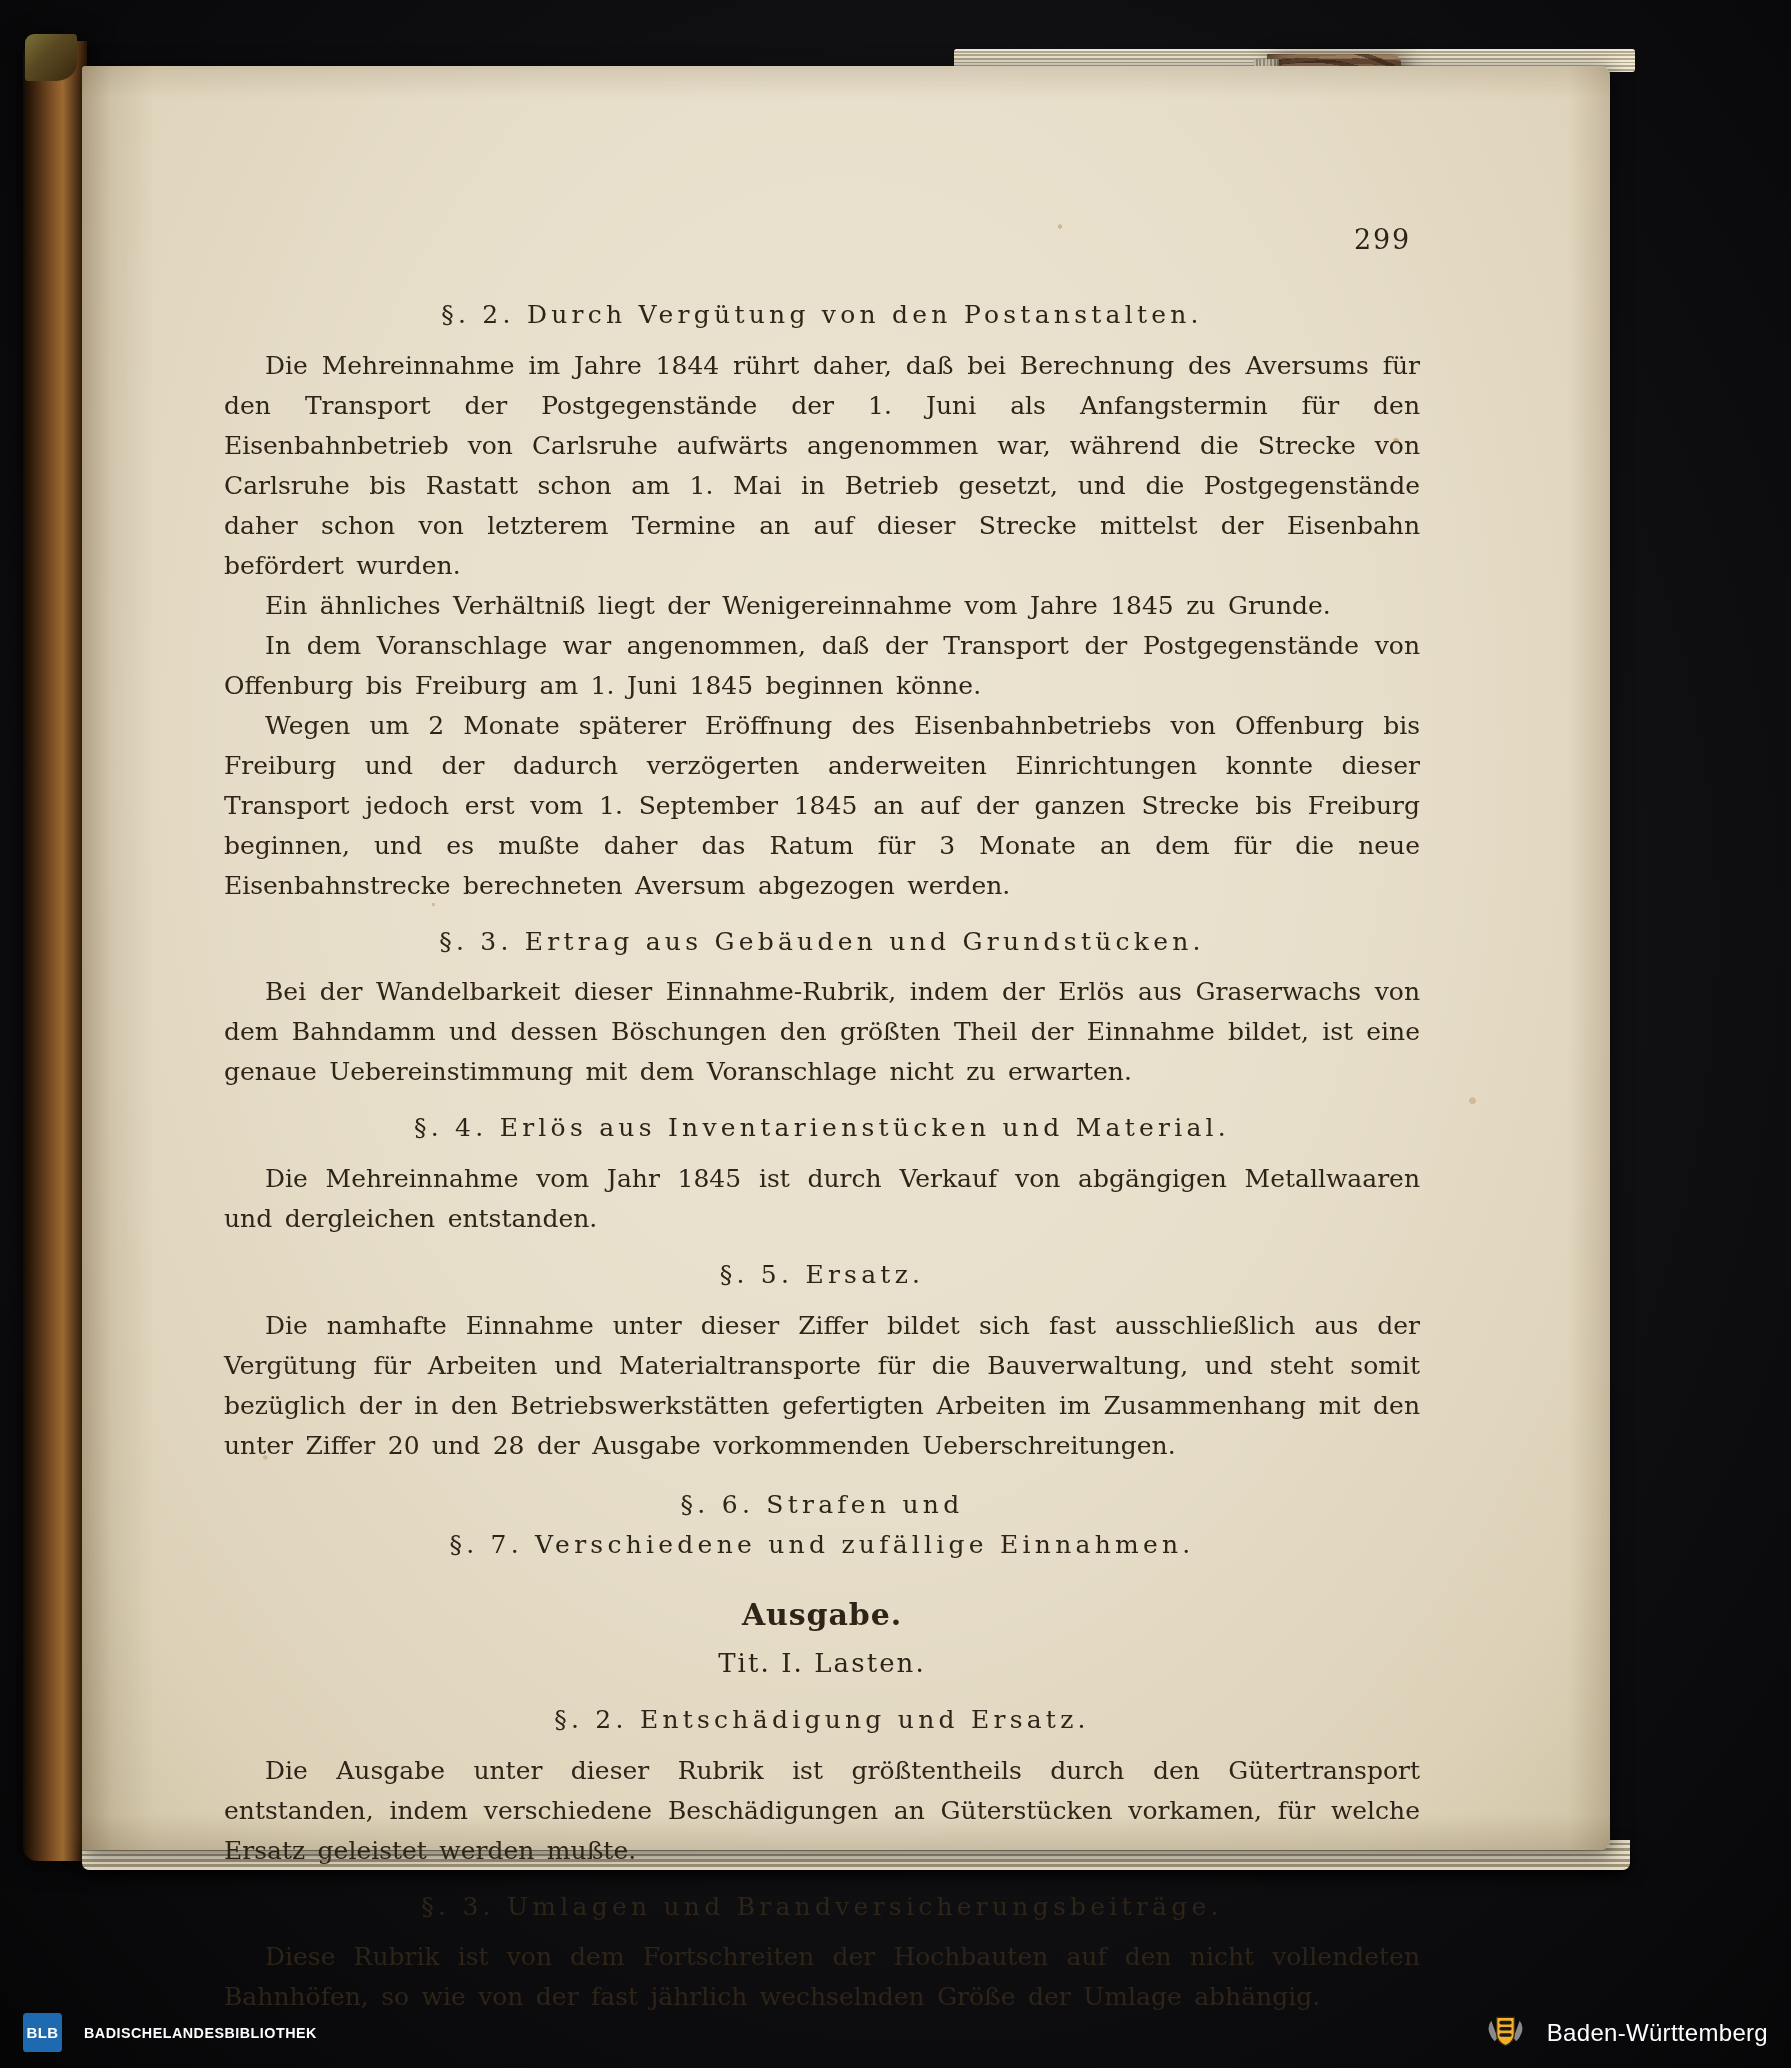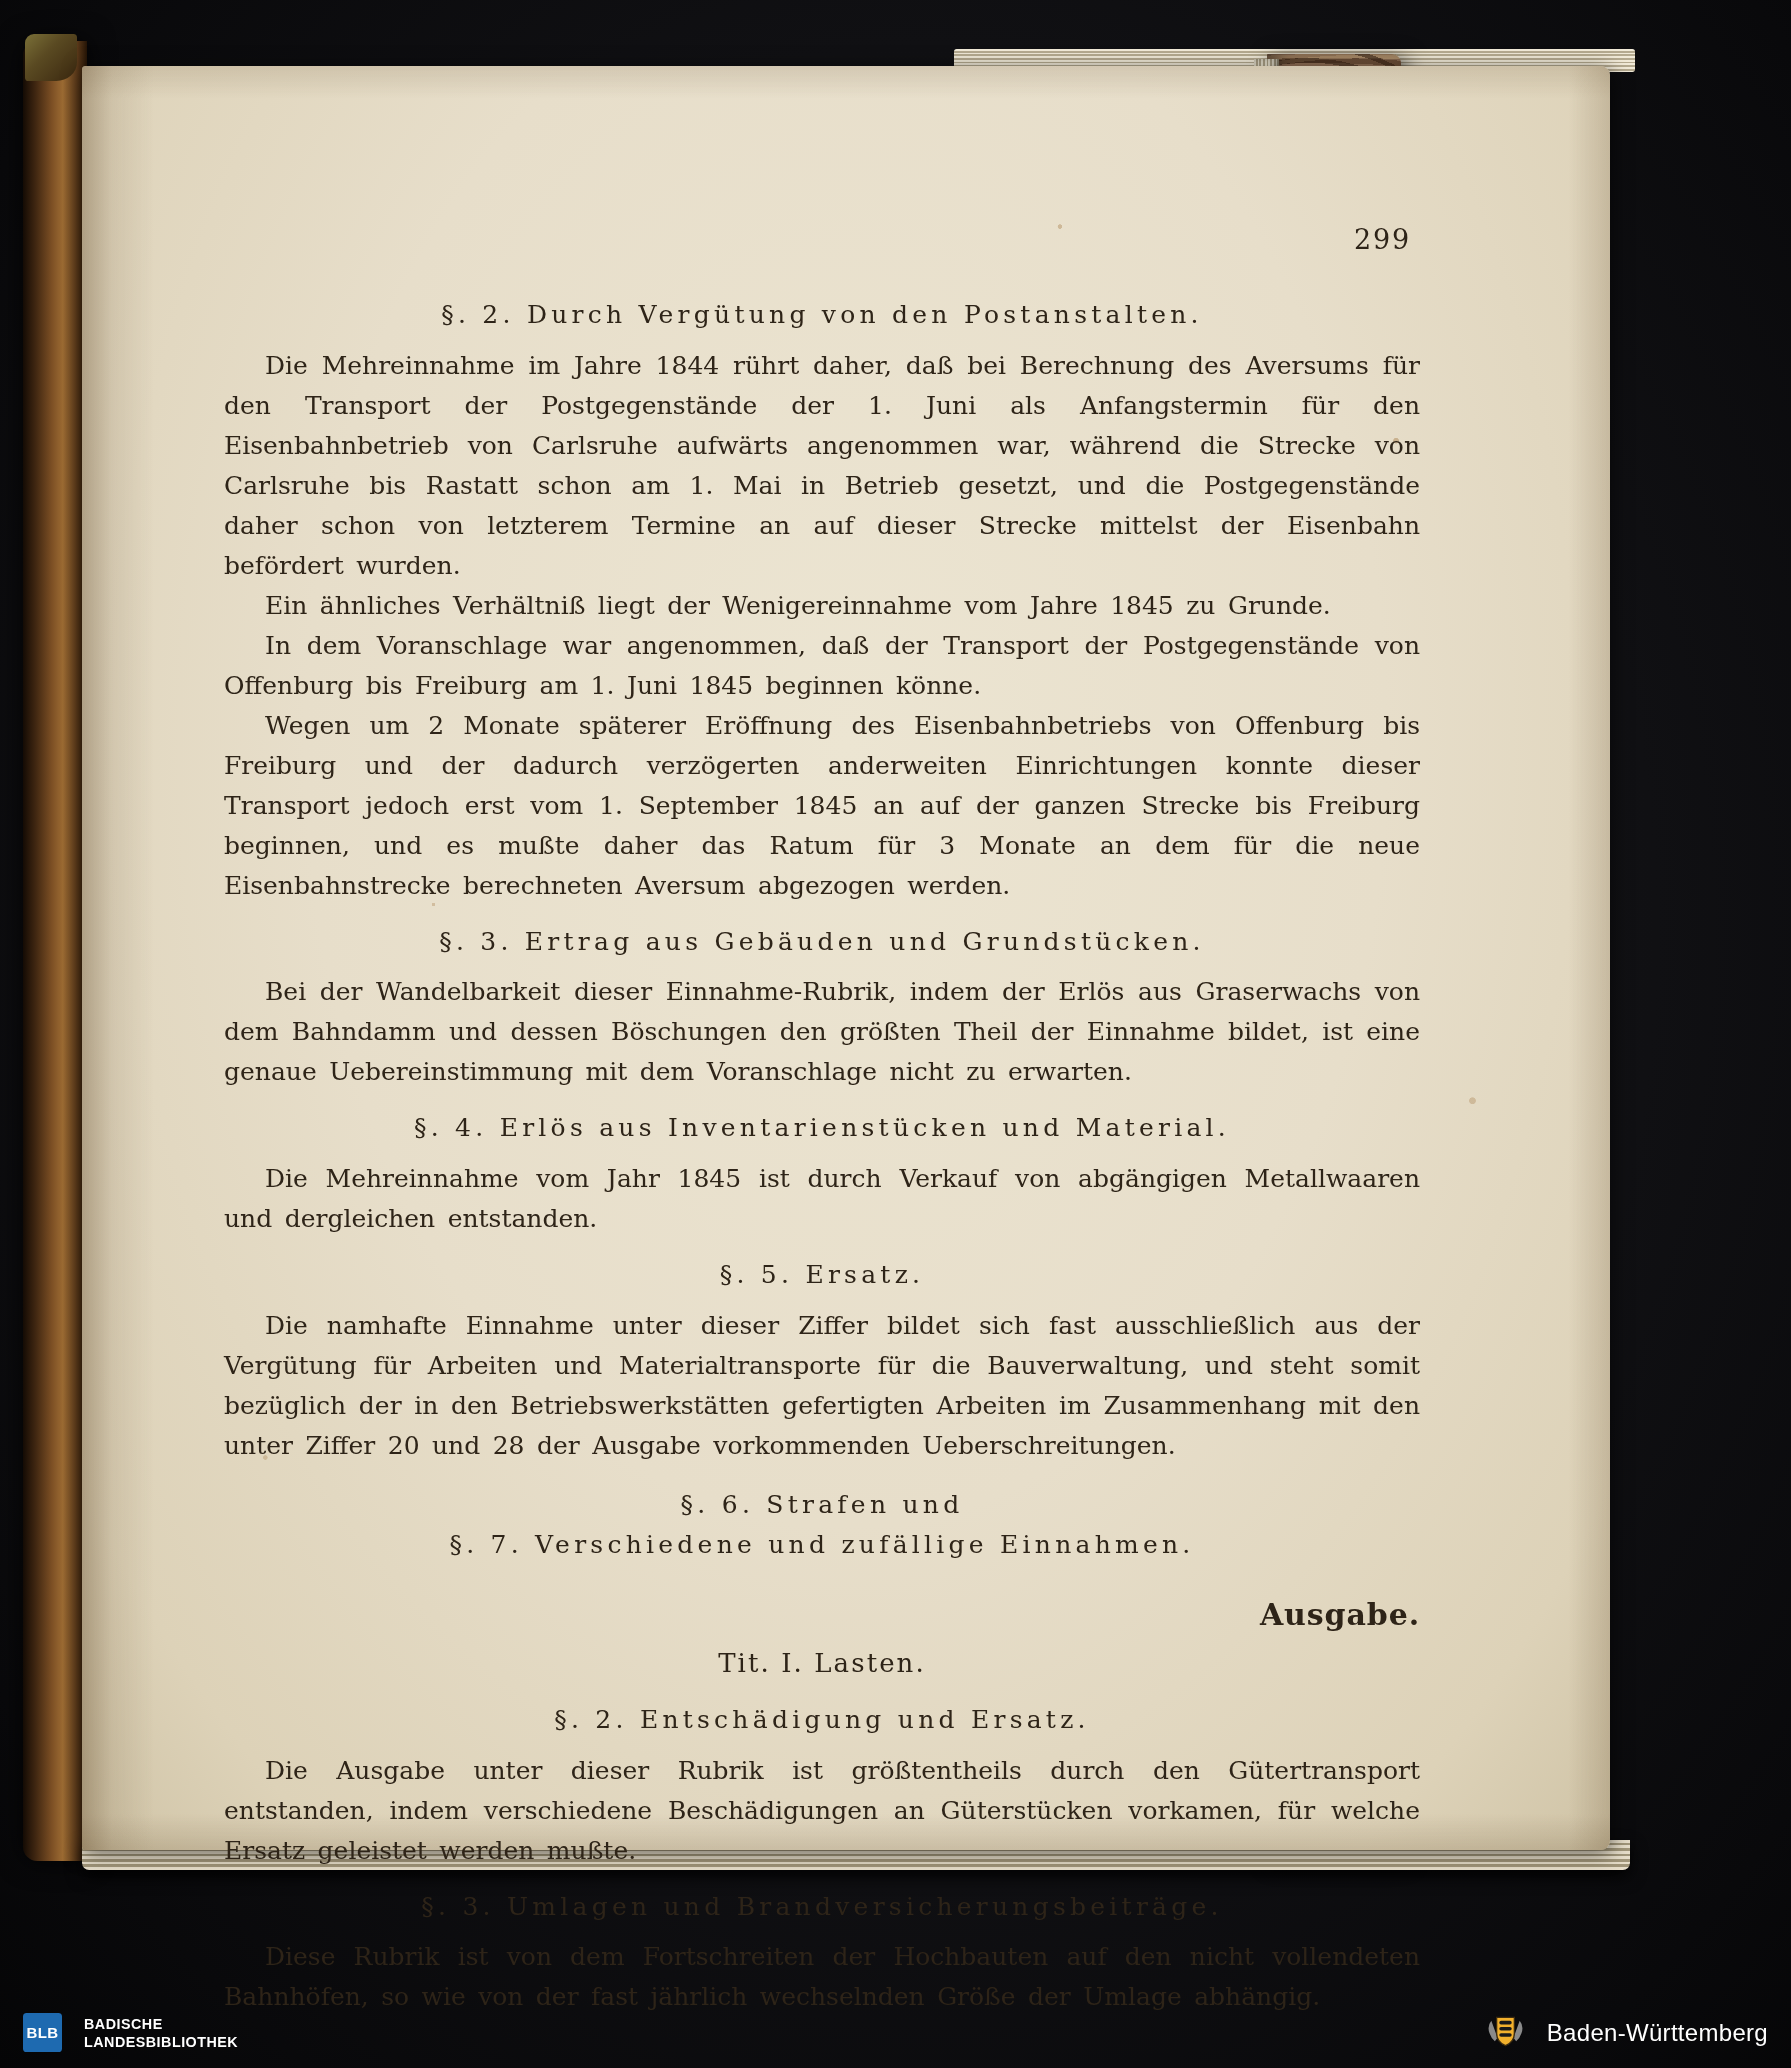--- a/index.html
+++ b/index.html
@@ -87,21 +87,21 @@
     position:absolute;left:142px;right:190px;top:213px;
     font-size:25px;line-height:40px;
   }
   .sec{
     text-align:center;font-size:25px;font-weight:normal;
     letter-spacing:.17em;margin:16px 0 10.7px;line-height:40px;
   }
   .sec.pair-top{margin:19.7px 0 0;}
   .sec.pair-bottom{margin:0 0 9px;}
   .big-head{
-    text-align:right;font-size:30px;font-weight:bold;
+    text-align:center;font-size:30px;font-weight:bold;
     letter-spacing:.03em;margin:27px 0 5.4px;line-height:45px;
   }
   .tit-head{
     text-align:center;font-size:26px;font-weight:normal;
     letter-spacing:.08em;margin:3.6px 0 10.7px;line-height:41px;
   }
   .body{
     margin:0;text-align:justify;text-indent:41px;word-spacing:4.5px;
   }
   .noind{text-indent:0;}
@@ -112,21 +112,21 @@
     box-sizing:border-box;padding:0 23px;
     font-family:"Liberation Sans","DejaVu Sans",sans-serif;color:#ffffff;
   }
   .f-left{display:flex;align-items:center;gap:22px;}
   .blb-logo{
     width:39px;height:39px;border-radius:3.6px;
     background:var(--blb-blue,#1e6ab0);
     display:flex;align-items:center;justify-content:center;
     font-weight:bold;font-size:15px;letter-spacing:0.4px;color:#fff;
   }
-  .lib-name{display:flex;flex-direction:column;line-height:18px;}
+  .lib-name{display:flex;line-height:18px;}
   .lib-name span{font-weight:bold;font-size:14.3px;letter-spacing:0.5px;}
   .f-right{display:flex;align-items:center;gap:20px;}
   .bw-label{font-size:24px;letter-spacing:0.3px;}
 </style>
 </head>
 <body>
 
 <div class="stage">
 
   <div class="book">

